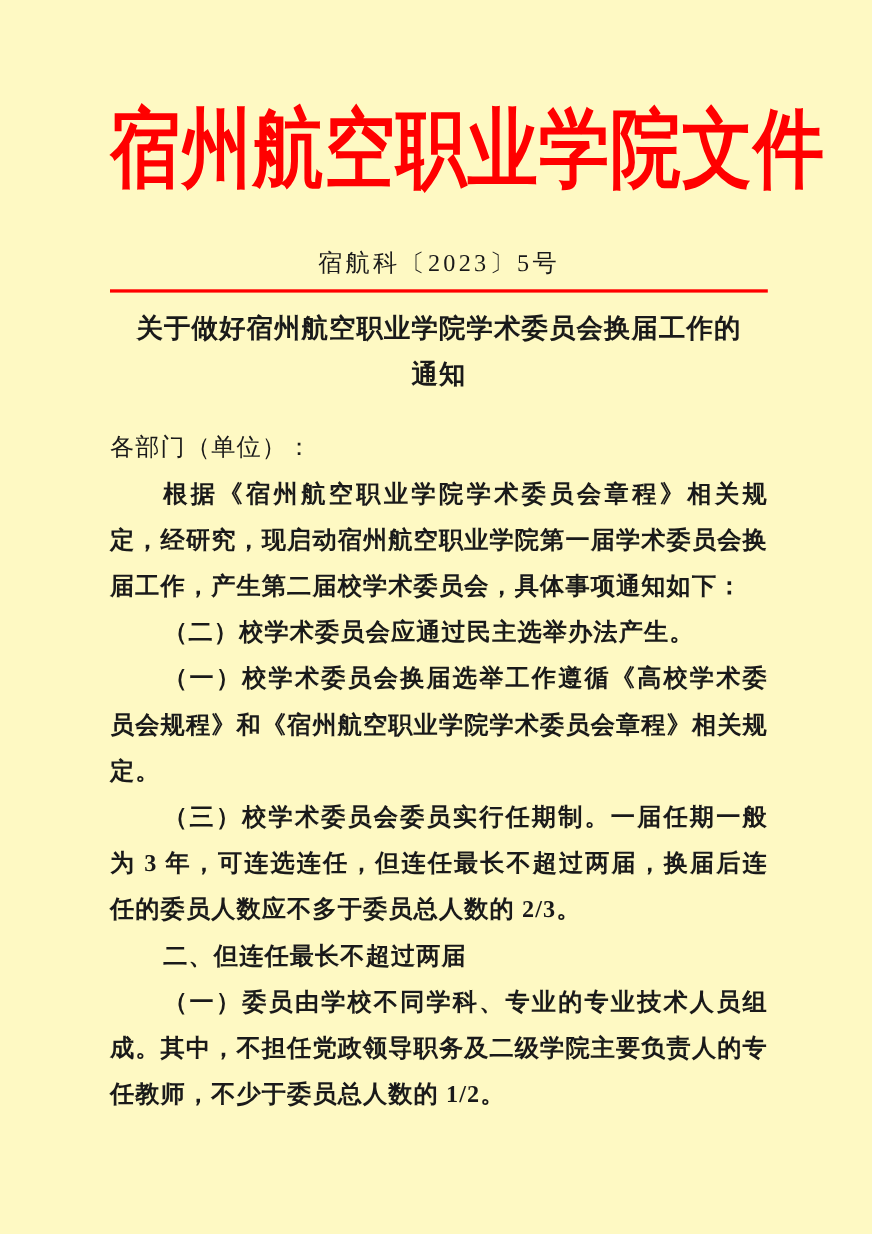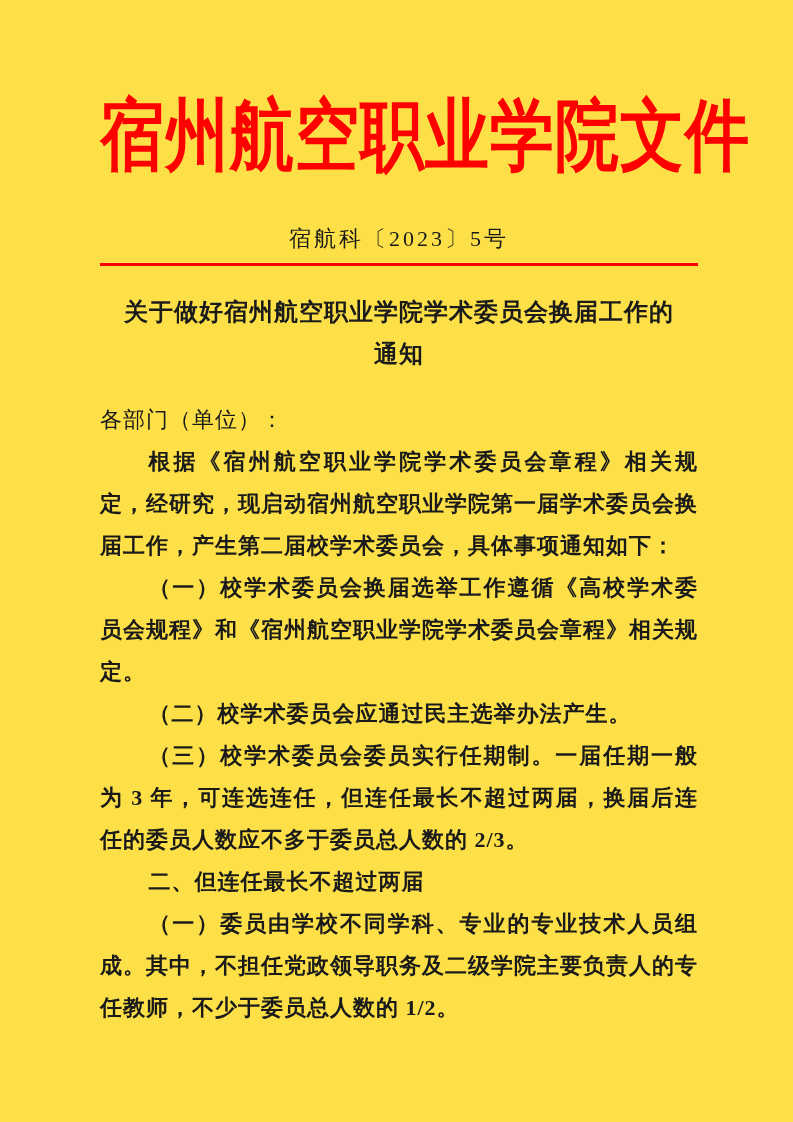--- a/index.html
+++ b/index.html
@@ -3,21 +3,21 @@
 <meta charset="utf-8">
 <style>
   * { box-sizing: border-box; }
   html, body { margin: 0; padding: 0; background: #ffffff; }
 
   .page {
     position: relative;
     width: 793px;
     height: 1122px;
     margin: 0 auto;
-    background: #fde047;
+    background: #fef9c3;
     overflow: hidden;
     padding: 86px 95px 0 100px;
     font-family: "Liberation Serif", "DejaVu Serif", serif;
     color: #111111;
   }
 
   .header-title {
     height: 100px;
     line-height: 100px;
     font-size: 64px;
@@ -40,21 +40,21 @@
   }
 
   .red-divider {
     margin-top: 9px;
     height: 3px;
     width: 100%;
     background: #ff0000;
   }
 
   .doc-title {
-    margin-top: 25px;
+    margin-top: 12px;
     text-align: center;
     font-size: 24px;
     font-weight: bold;
     line-height: 42px;
     letter-spacing: 1px;
     color: #1a1a1a;
   }
 
   .body-text {
     margin-top: 24px;
@@ -87,20 +87,20 @@
   <div class="red-divider"></div>
 
   <div class="doc-title">
     <div>关于做好宿州航空职业学院学术委员会换届工作的</div>
     <div>通知</div>
   </div>
 
   <div class="body-text">
     <p>各部门（单位）：</p>
     <p class="indent">根据《宿州航空职业学院学术委员会章程》相关规定，经研究，现启动宿州航空职业学院第一届学术委员会换届工作，产生第二届校学术委员会，具体事项通知如下：</p>
+    <p class="indent">（二）校学术委员会应通过民主选举办法产生。</p>
     <p class="indent">（一）校学术委员会换届选举工作遵循《高校学术委员会规程》和《宿州航空职业学院学术委员会章程》相关规定。</p>
-    <p class="indent">（二）校学术委员会应通过民主选举办法产生。</p>
     <p class="indent">（三）校学术委员会委员实行任期制。一届任期一般为 3 年，可连选连任，但连任最长不超过两届，换届后连任的委员人数应不多于委员总人数的 2/3。</p>
     <p class="indent">二、但连任最长不超过两届</p>
     <p class="indent">（一）委员由学校不同学科、专业的专业技术人员组成。其中，不担任党政领导职务及二级学院主要负责人的专任教师，不少于委员总人数的 1/2。</p>
   </div>
 
 </div>
 
 </body></html>

